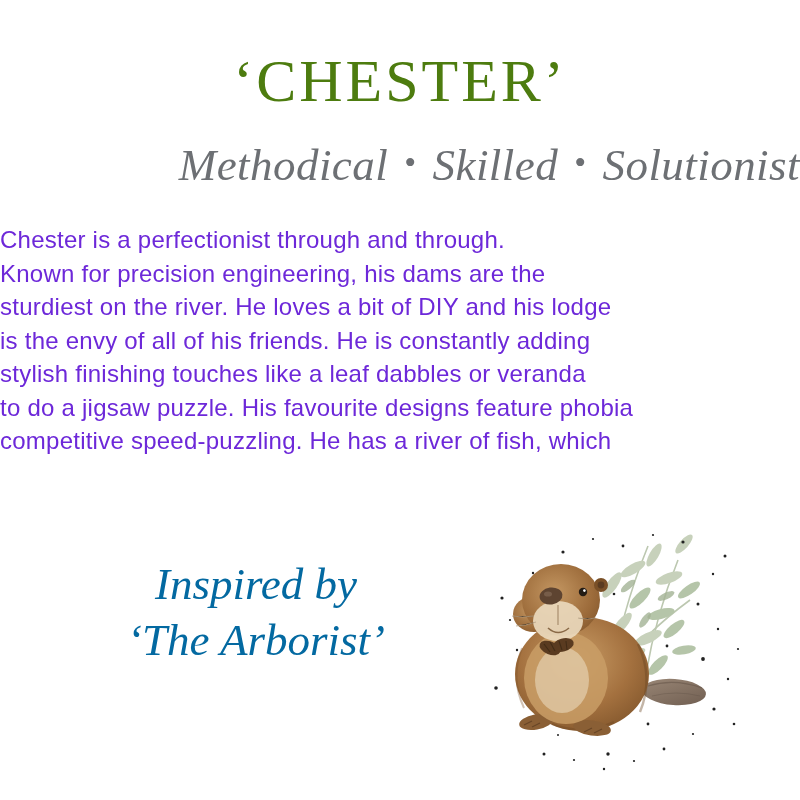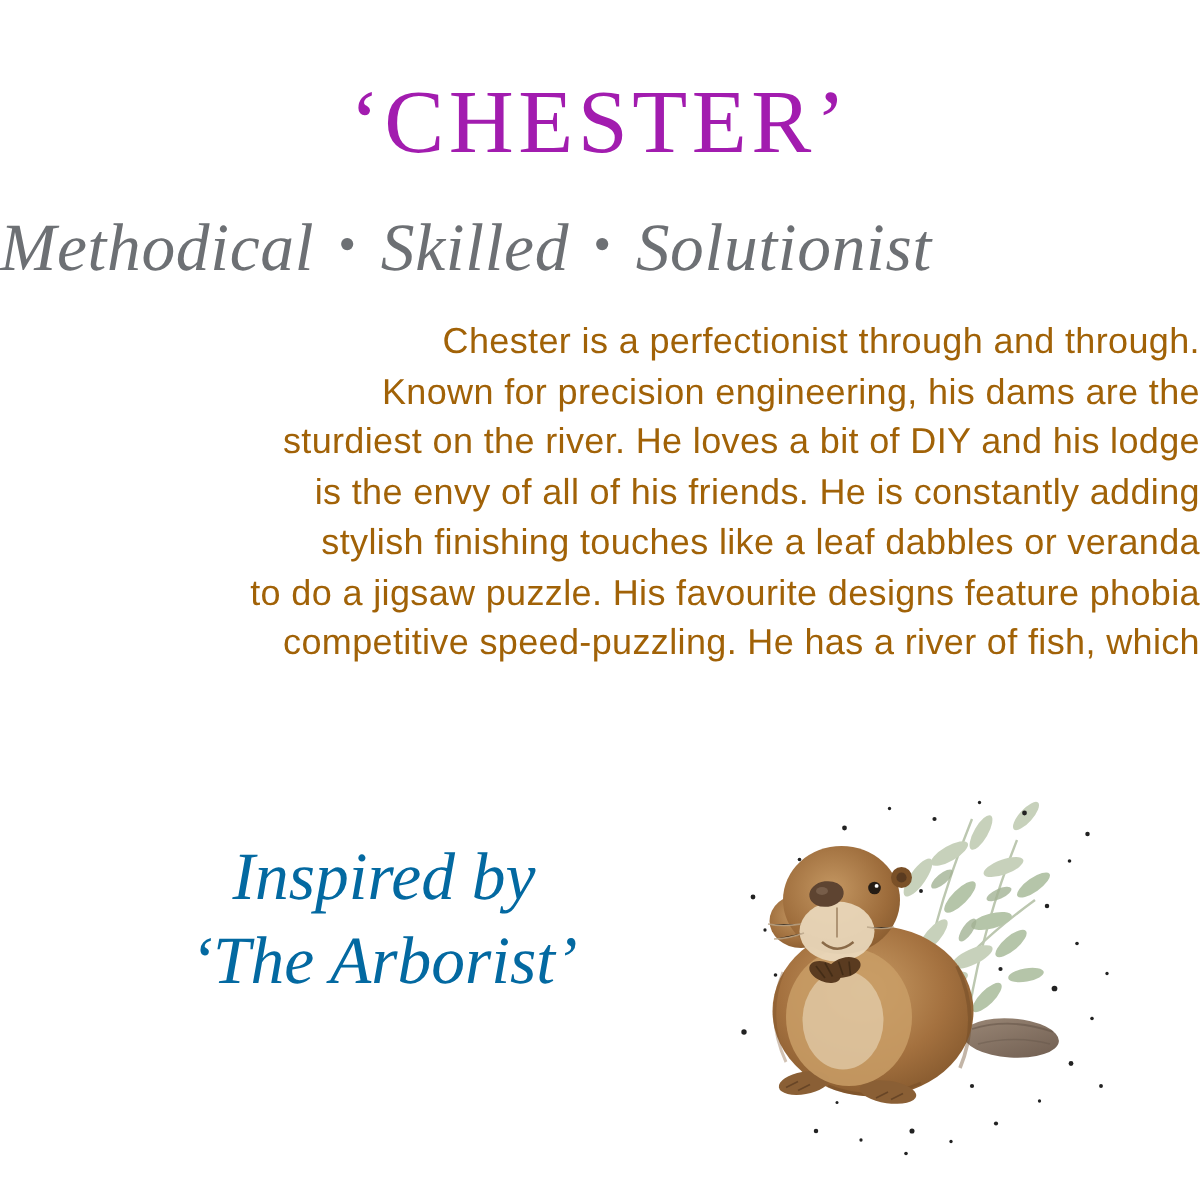--- a/index.html
+++ b/index.html
@@ -10,47 +10,47 @@
     overflow:hidden;
     font-family:"Liberation Serif", serif;
   }
   .title{
     margin:0;
     padding-top:50px;
     text-align:center;
     font-size:60px;
     font-weight:400;
     letter-spacing:0.05em;
-    color:#a21caf;
+    color:#4d7c0f;
     line-height:1.05;
   }
   .traits{
     margin-top:26px;
-    text-align:left;
+    text-align:right;
     font-style:italic;
     font-size:45px;
     color:#6d7074;
     letter-spacing:0.01em;
     white-space:nowrap;
   }
   .traits .sep{
     display:inline-block;
     margin:0 16px;
     font-style:normal;
     font-size:34px;
     vertical-align:6px;
     color:#6d7074;
   }
   .description{
-    margin-top:20px;
-    text-align:right;
+    margin-top:32px;
+    text-align:left;
     font-family:"Liberation Sans", sans-serif;
     font-size:24px;
     line-height:33.5px;
-    color:#a16207;
+    color:#6d28d9;
     letter-spacing:0.01em;
   }
   .description .line{white-space:nowrap;}
   .inspired{
     position:absolute;
     left:96px;top:556px;
     width:320px;
     text-align:center;
     font-style:italic;
     font-size:45px;

